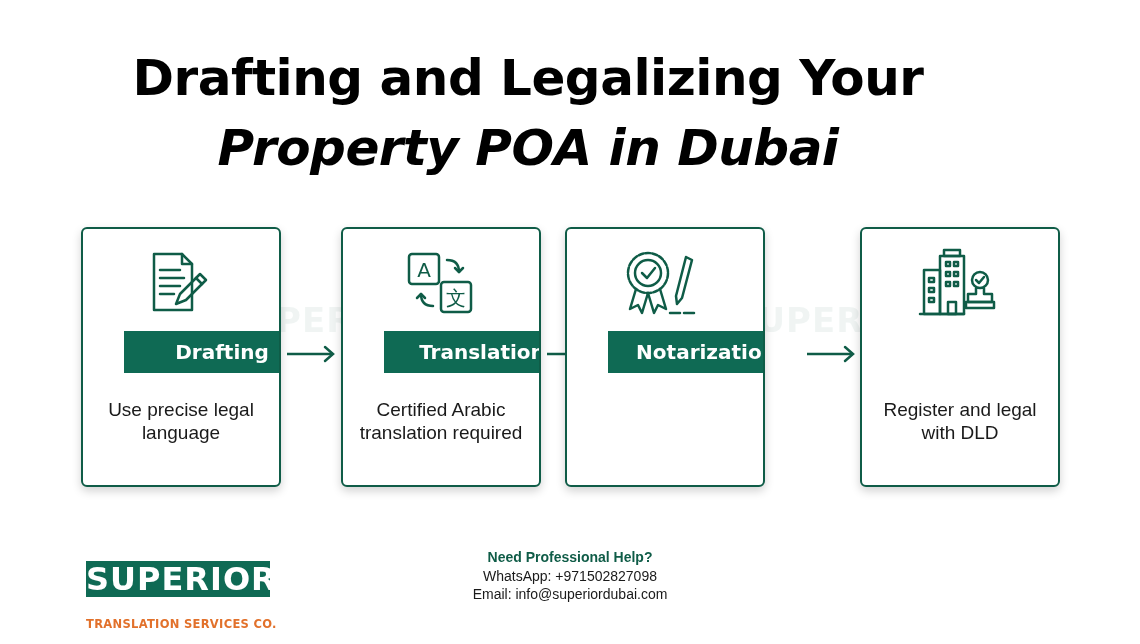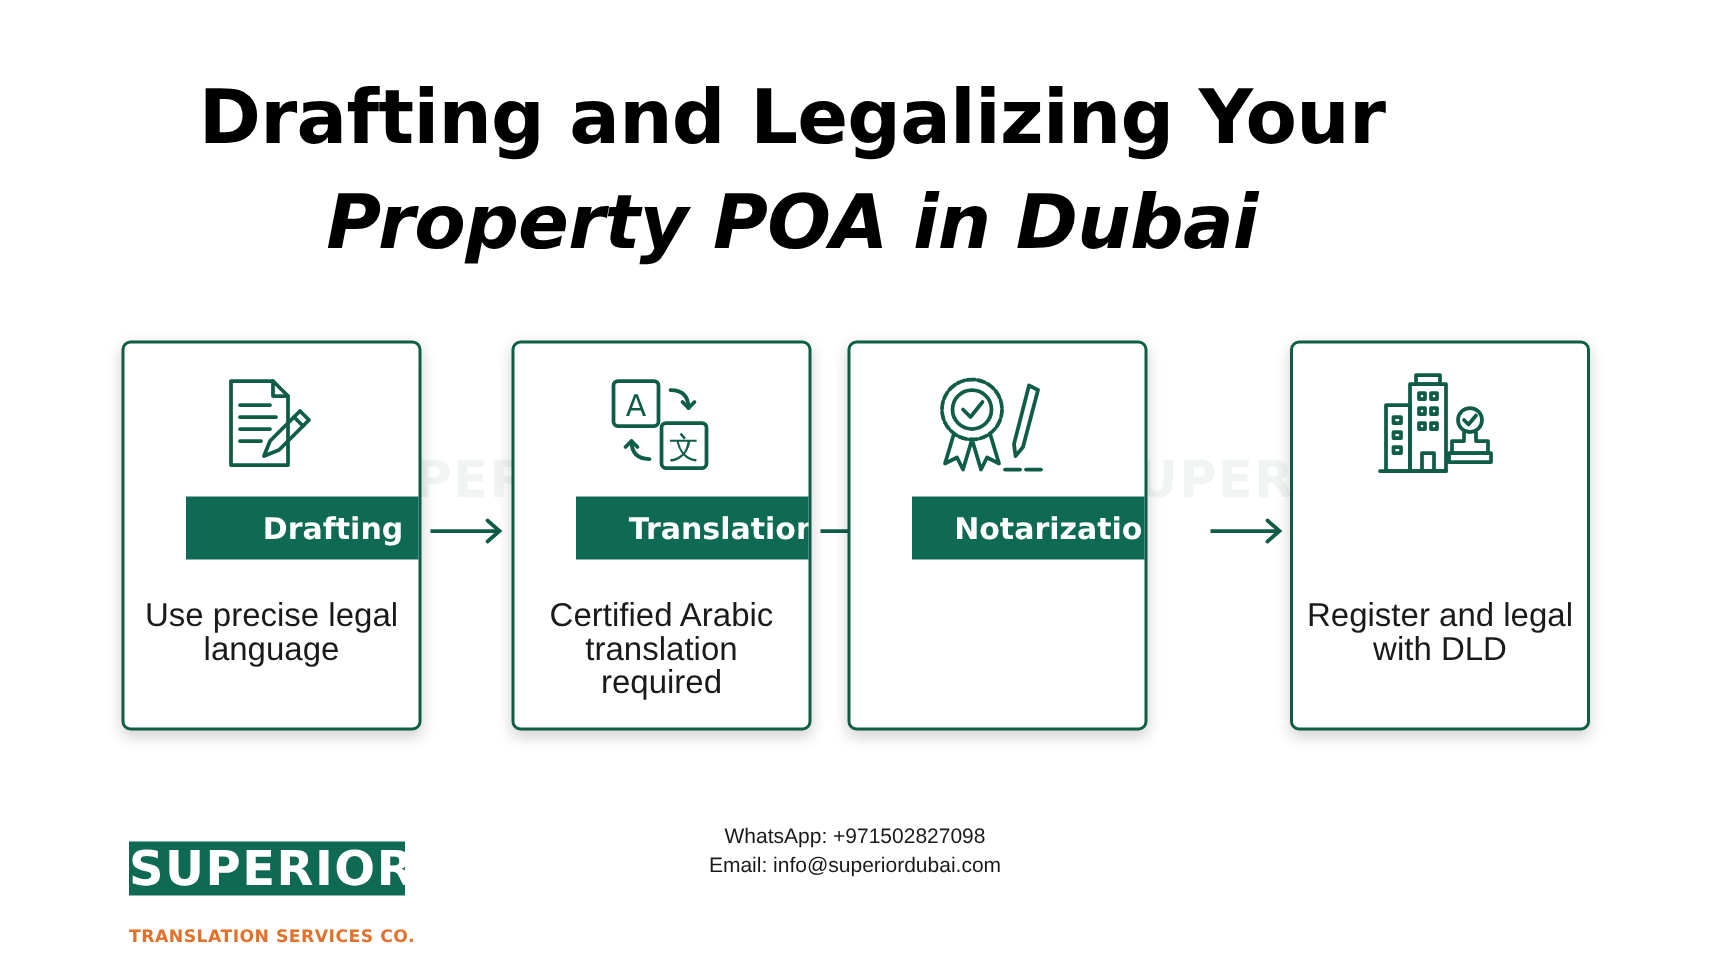--- a/index.html
+++ b/index.html
@@ -8,21 +8,21 @@
   .title { position:absolute; left:0; width:1056px; text-align:center; color:#000000;
            font-family:"DejaVu Sans", sans-serif; font-weight:bold; font-size:50px; letter-spacing:-0.5px; line-height:64px; }
   .t1 { top:46px; }
   .t2 { top:116px;font-style:italic; }
   .card { position:absolute; top:227px; width:196px; height:256px; border:2.5px solid #0f5c47;
           border-radius:6px; background:#fff; box-shadow:0 4px 10px rgba(0,0,0,0.18); overflow:hidden; }
   .card .icon { position:absolute; top:14px; left:0; width:100%; height:80px; display:flex; justify-content:center; align-items:center; }
   .card .band { position:absolute; top:102px; left:0; width:100%; height:42px; background:#0f6a54; color:#fff;
                 font-family:"DejaVu Sans", sans-serif; font-weight:bold; font-size:20px; display:flex;
                 justify-content:center; align-items:center; white-space:nowrap;margin-left:41px; }
-  .card .desc { position:absolute; top:170px; left:8px; right:8px; text-align:center; font-size:22px; line-height:22.5px; color:#1a1a1a; }
+  .card .desc { position:absolute; top:170px; left:8px; right:8px; text-align:center; font-size:19px; line-height:22.5px; color:#1a1a1a; }
   .arrow { position:absolute; top:344px; width:52px; height:20px; }
   .watermark { position:absolute; top:300px; font-family:"DejaVu Sans", sans-serif; font-weight:bold; font-size:34px;
                color:#0f5c47; opacity:0.06; letter-spacing:1px; }
   .logo { position:absolute; left:86px; top:561px; }
   .logo-box { width:184px; height:36px; background:#0f6a54; color:#fff; font-family:"DejaVu Sans", sans-serif;
               font-weight:bold; font-size:32px; line-height:36px; text-align:center; letter-spacing:1px; }
   .logo-sub { margin-top:20px; color:#e2712b; font-family:"DejaVu Sans", sans-serif; font-weight:bold; font-size:11.5px; letter-spacing:0.3px; }
   .footer { position:absolute; left:390px; width:360px; top:548px; text-align:center; font-size:14px; line-height:18.5px; color:#1a1a1a; }
   .footer .head { color:#0f5c47; font-weight:bold; }
 </style>
@@ -125,15 +125,16 @@
   </div>
   <div class="desc">Register and legal with DLD</div>
 </div>
 
 <div class="logo">
   <div class="logo-box">SUPERIOR</div>
   <div class="logo-sub">TRANSLATION SERVICES CO.</div>
 </div>
 
 <div class="footer">
+  <div class="head">Need Professional Help?</div>
   <div>WhatsApp: +971502827098</div>
   <div>Email: info@superiordubai.com</div>
 </div>
 
 </body></html>

